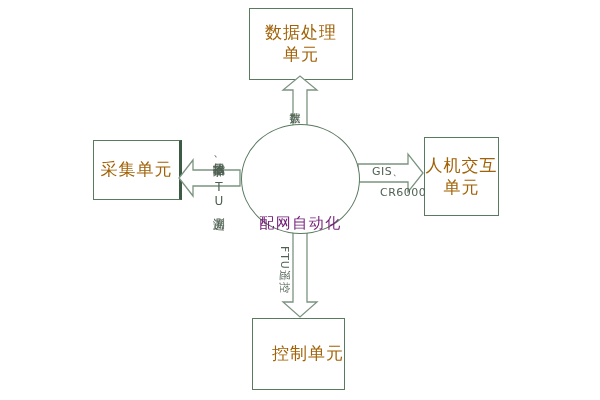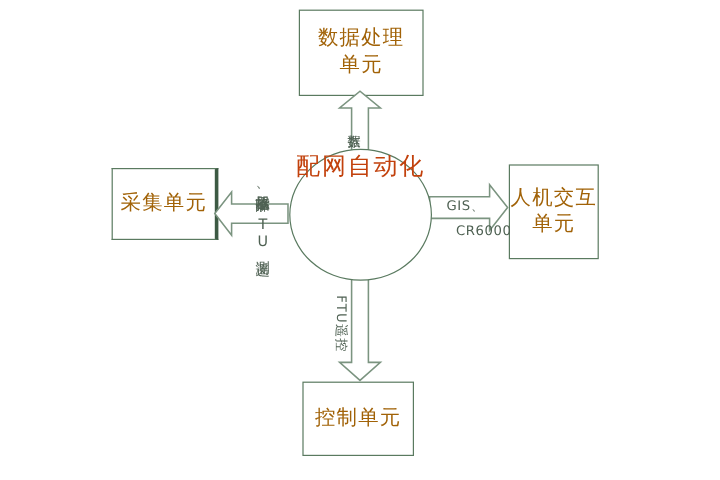--- a/index.html
+++ b/index.html
@@ -29,38 +29,38 @@
     color: #a16207;
     line-height: 1.28;
     letter-spacing: 1px;
     font-size: 17px;
     white-space: pre-line;
   }
   #box-top    { left: 249px; top: 8px;   width: 104px; height: 72px; }
   #box-left   { left: 93px;  top: 140px; width: 89px;  height: 60px;
                 border-right-width: 3px; border-right-color: #3d5a44; }
   #box-right  { left: 424px; top: 137px; width: 75px;  height: 79px; }
-  #box-bottom { left: 252px; top: 318px; width: 93px;  height: 62px; }
+  #box-bottom { left: 252px; top: 318px; width: 93px;  height: 72px; justify-content: flex-end; }
 
   
   #ellipse-center {
     position: absolute;
     left: 241px;
     top: 124px;
     width: 119px;
     height: 110px;
     box-sizing: border-box;
     border: 1.4px solid #5a7a60;
     border-radius: 50%;
     background: #ffffff;
     display: flex;
-    align-items: flex-start;
+    align-items: flex-end;
     justify-content: center;
-    color: #c2410c;
-    font-size: 20px;
+    color: #701a75;
+    font-size: 15px;
     letter-spacing: 1.5px;
     z-index: 3;
   }
 
   
   #arrows {
     position: absolute;
     left: 0; top: 0;
     width: 600px; height: 400px;
     z-index: 2;

